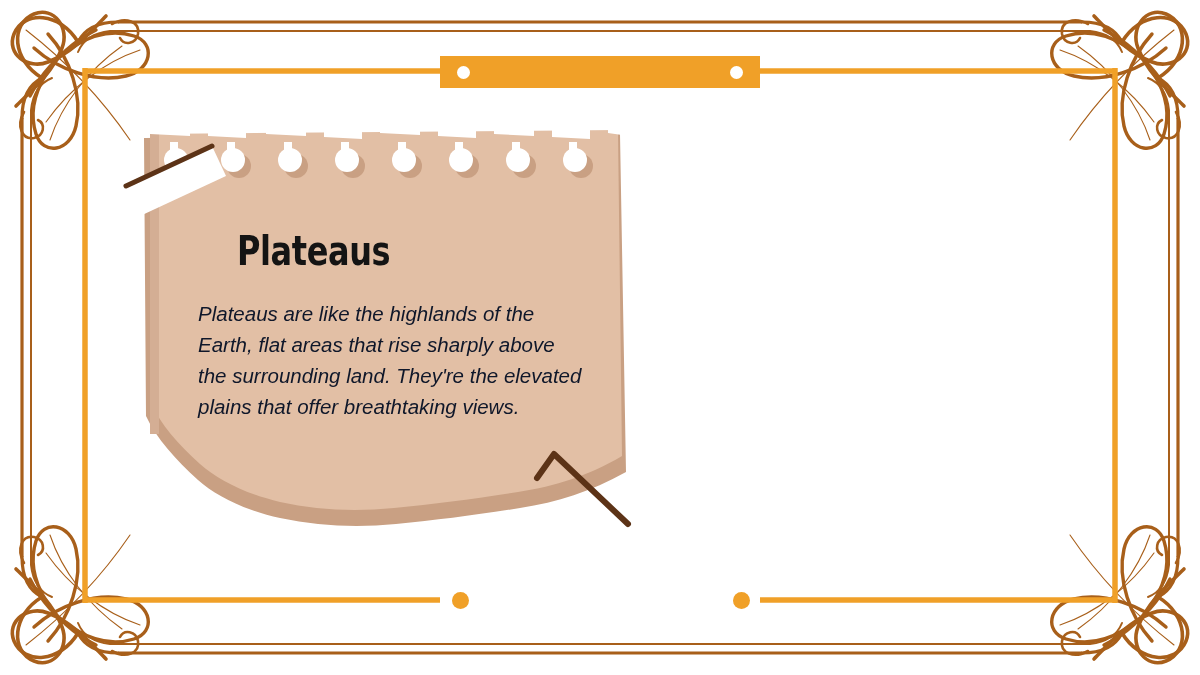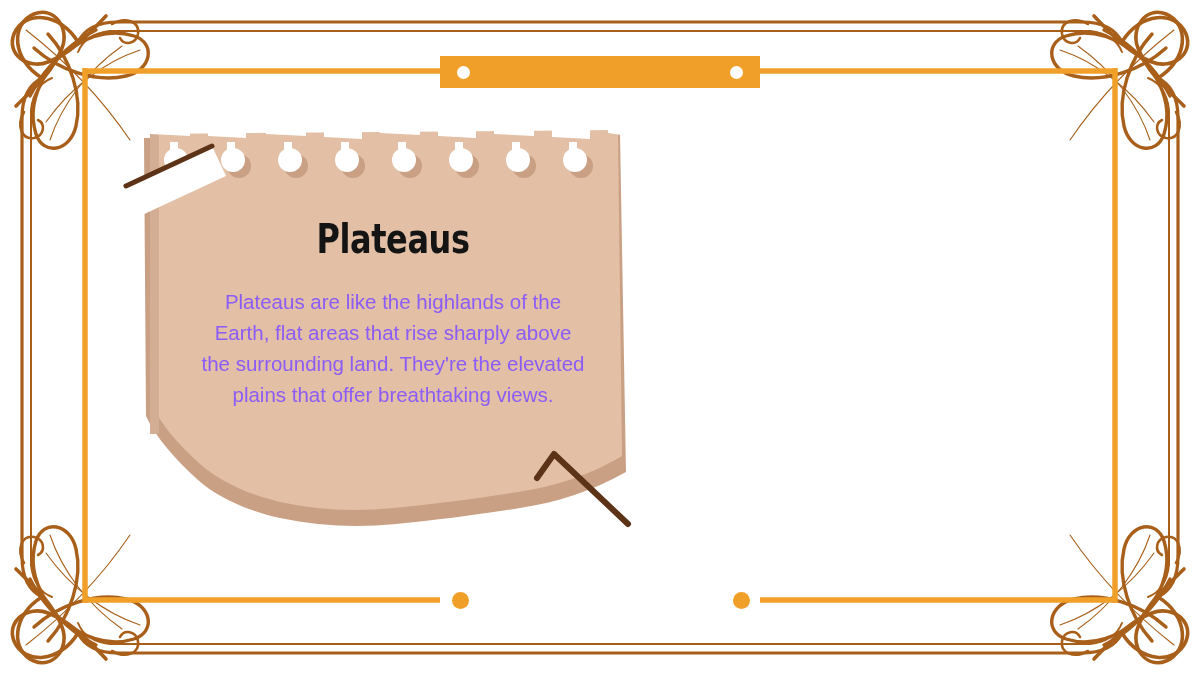--- a/index.html
+++ b/index.html
@@ -75,42 +75,42 @@
   .note-svg {
     position: absolute;
     top: 0;
     left: 0;
     width: 540px;
     height: 420px;
   }
   .note-content {
     position: absolute;
     left: 78px;
-    top: 98px;
+    top: 110px;
     width: 390px;
-    text-align: center;
   }
   .note-title {
     font-family: "DejaVu Sans", sans-serif;
     font-weight: 700;
     font-size: 40px;
     line-height: 1.05;
     letter-spacing: -0.5px;
     color: #141414;
     margin: 0 0 26px 0;
     transform: scaleX(0.80);
     transform-origin: center;
   }
   .note-body {
     font-family: "Liberation Sans", sans-serif;
     font-weight: 400;
     font-size: 20.5px;
     line-height: 1.52;
-    color: #8b5cf6;
+    color: #0f172a;
     margin: 0;
+    font-style: italic;
   }
 </style>
 </head>
 <body>
 
 <div id="slide">
 
   <div class="frame-layer">
     <svg class="frame-svg" viewBox="0 0 1200 675" xmlns="http://www.w3.org/2000/svg">
 

